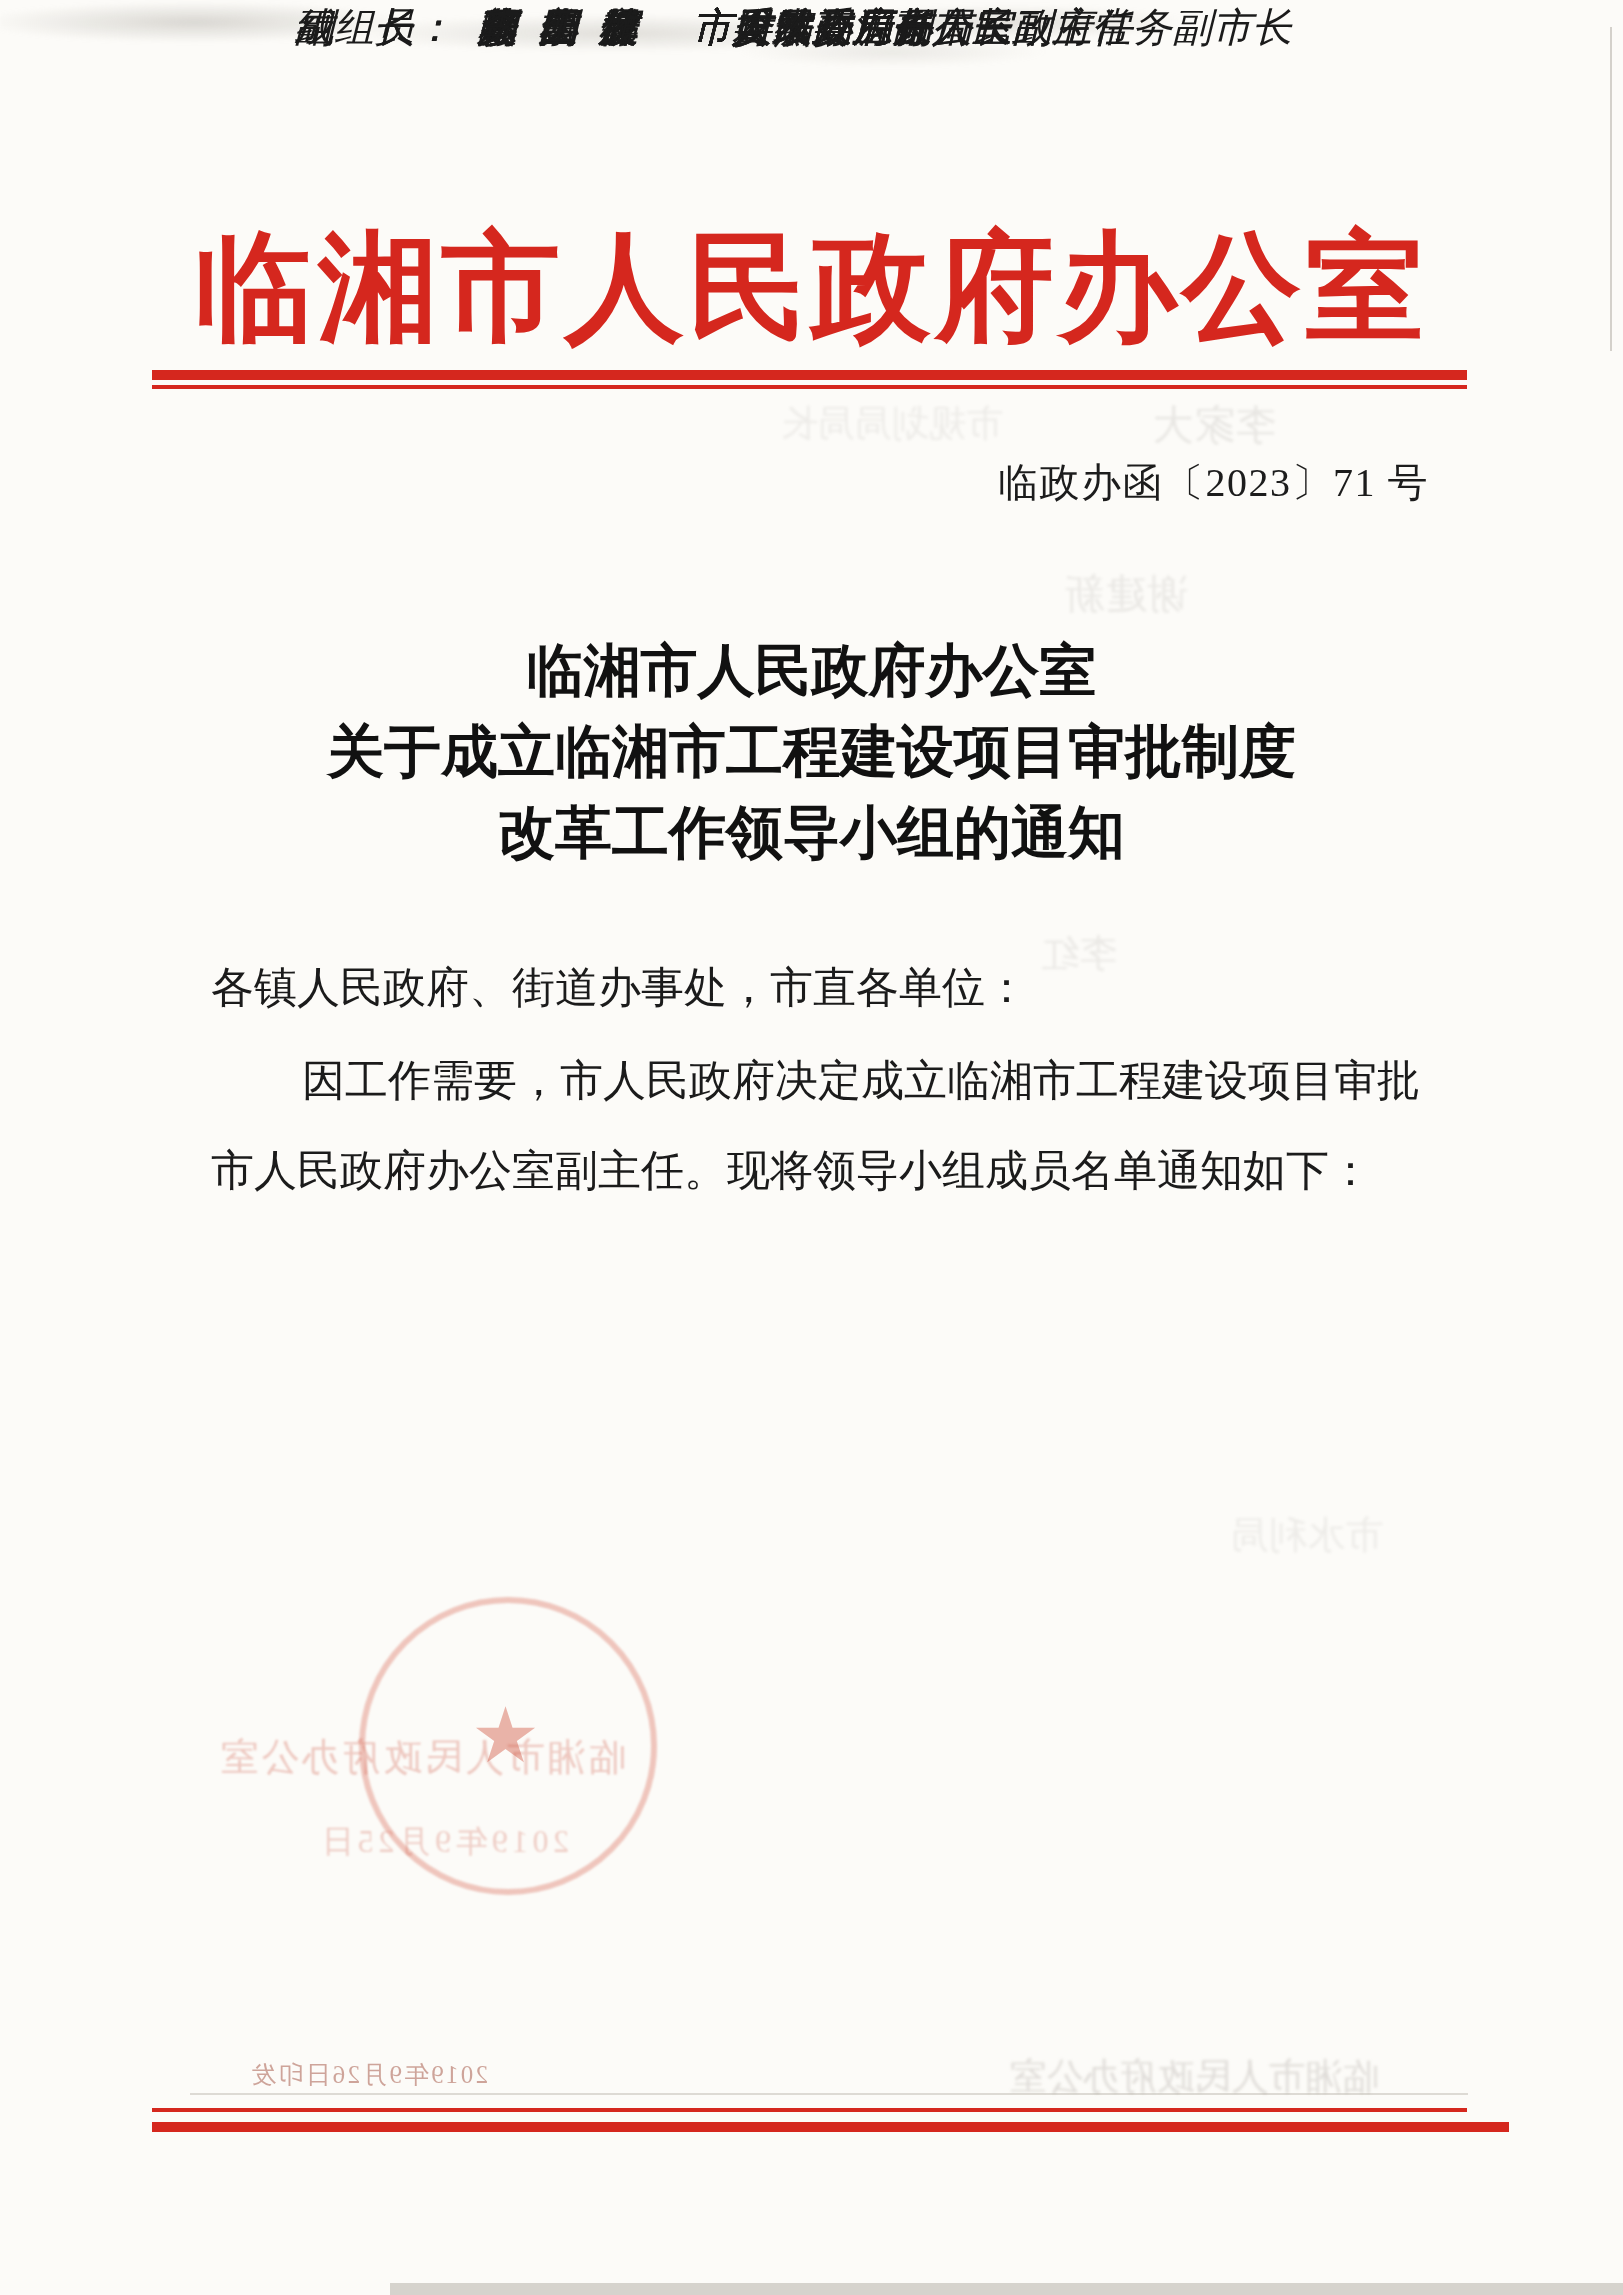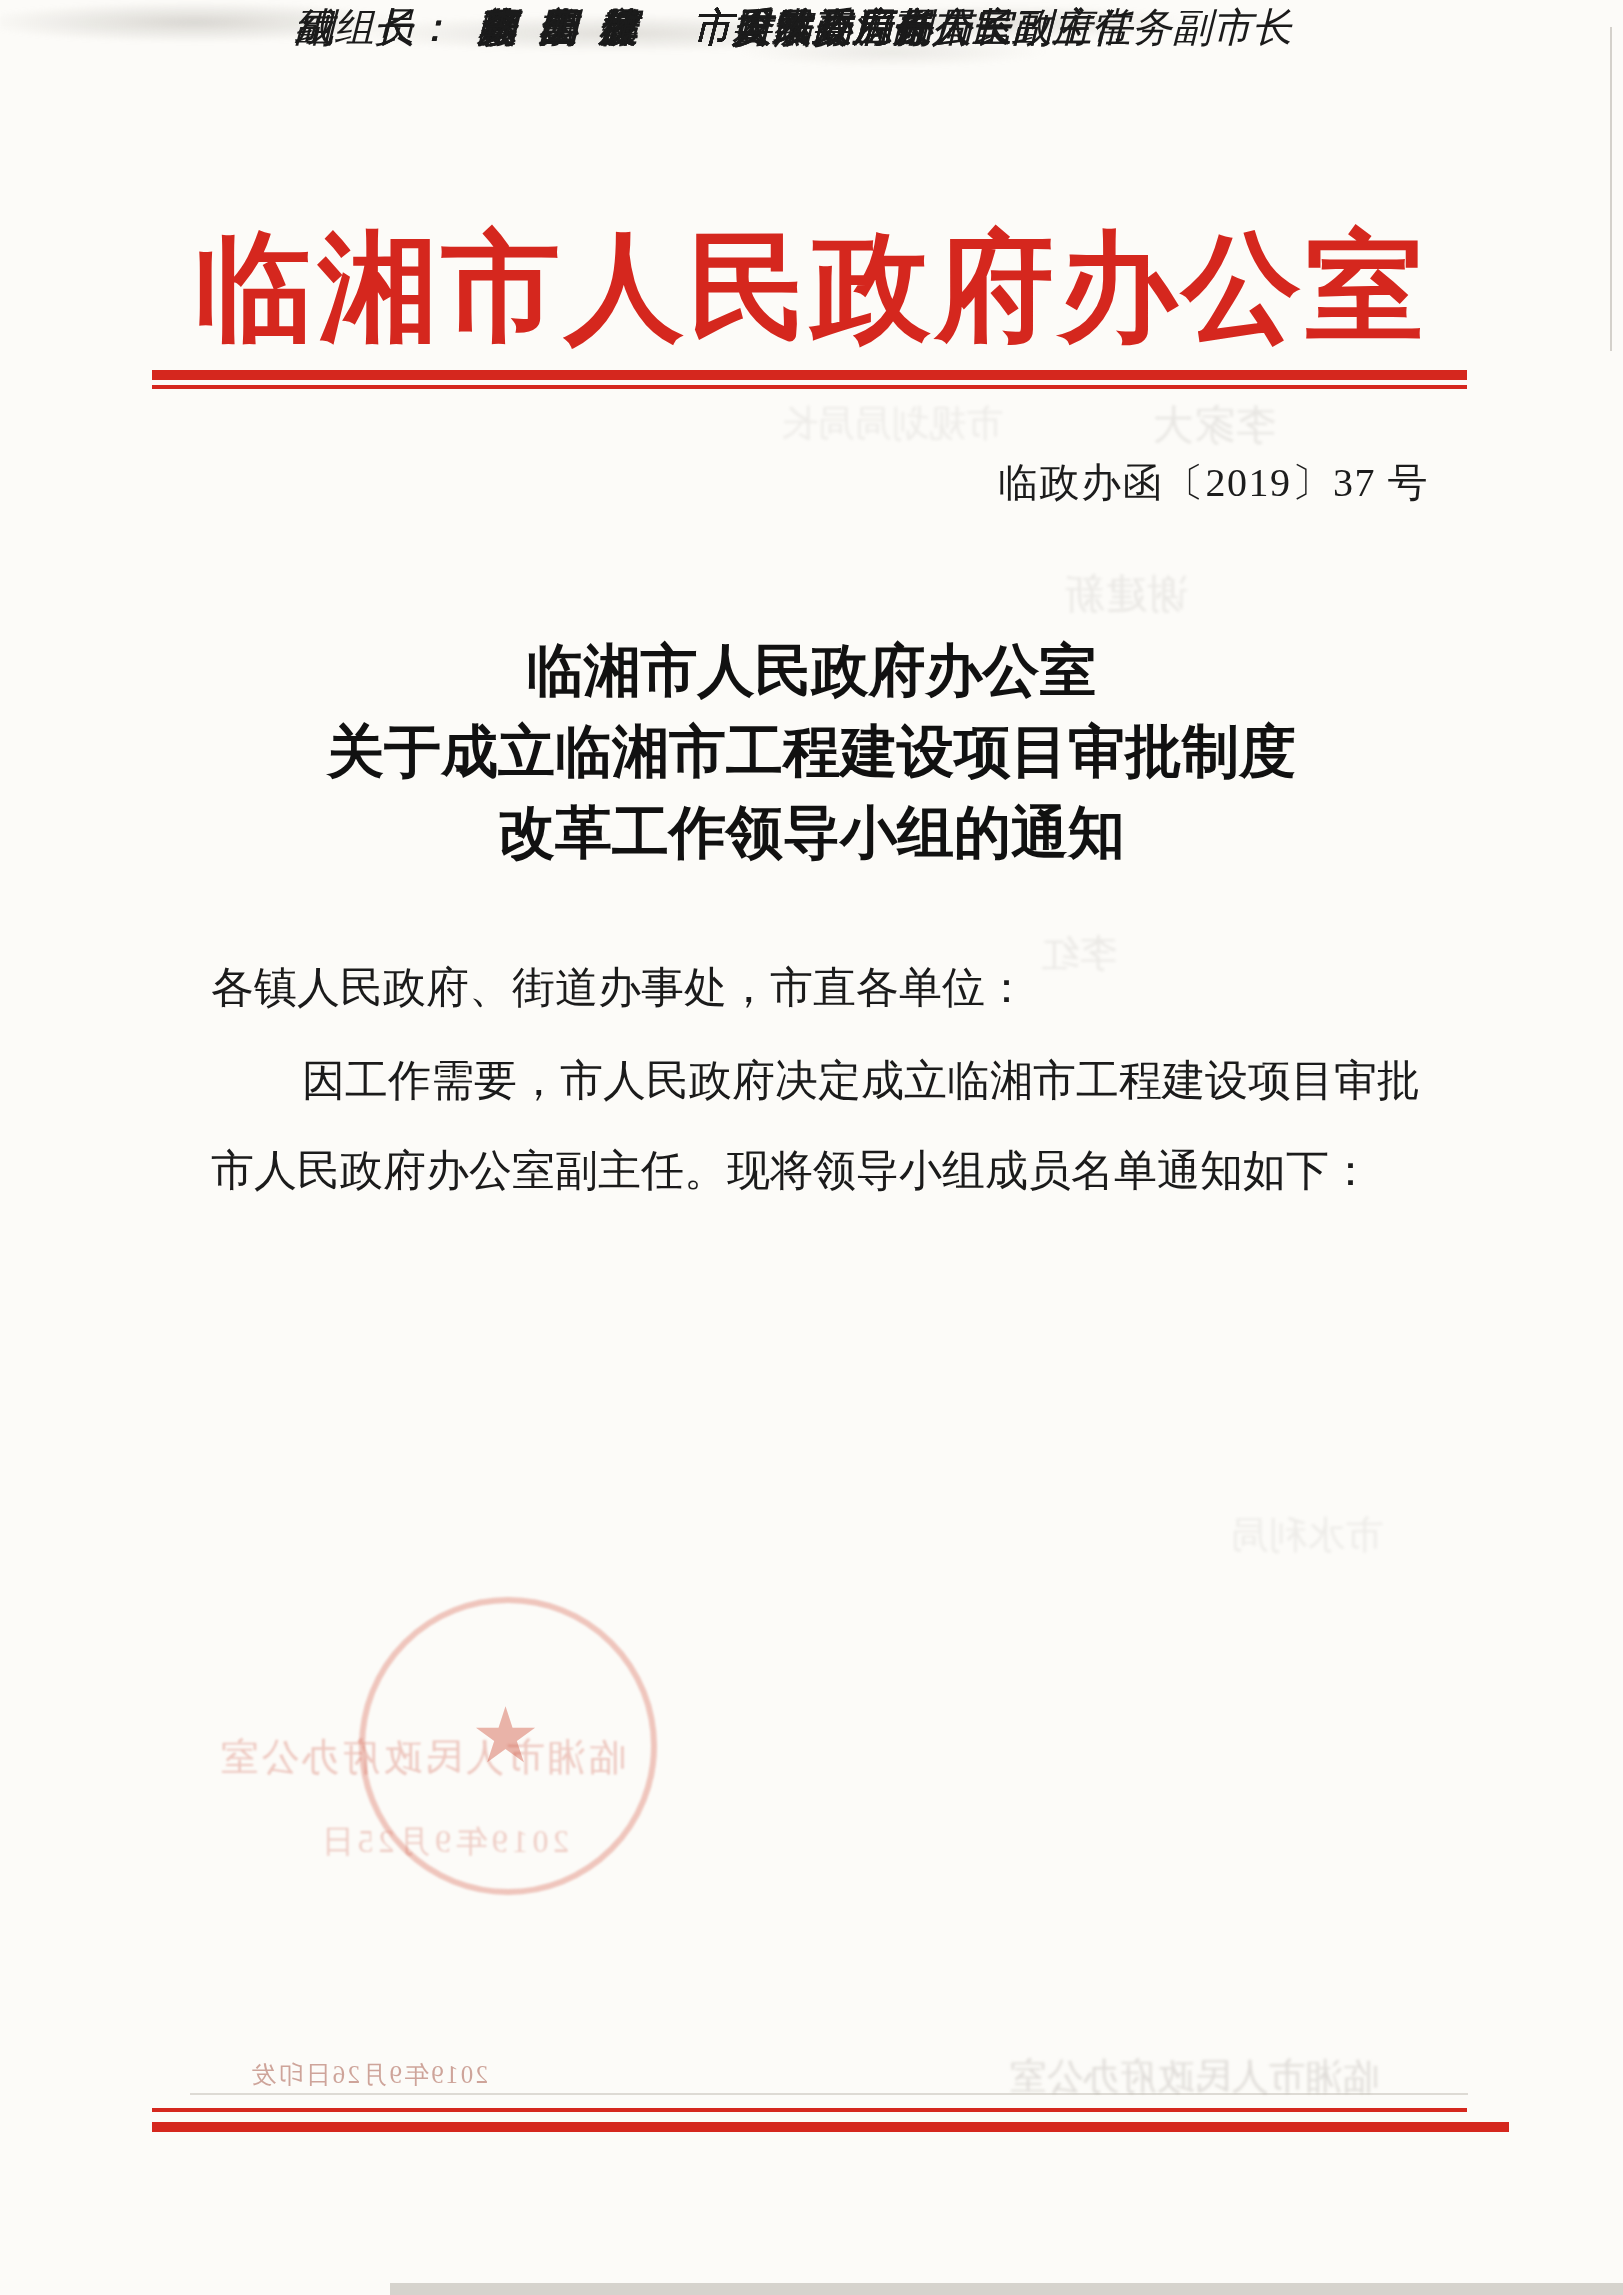--- a/index.html
+++ b/index.html
@@ -122,21 +122,21 @@
 <div class="page">
 
   <div class="noise-top"></div>
   <div class="edge-right"></div>
   <div class="edge-bottom"></div>
 
   <div class="masthead">临湘市人民政府办公室</div>
   <div class="rule rule-top-thick"></div>
   <div class="rule rule-top-thin"></div>
 
-  <div class="doc-number">临政办函〔2019〕37 号</div>
+  <div class="doc-number">临政办函〔2023〕71 号</div>
 
   <div class="doc-title">
     <div>临湘市人民政府办公室</div>
     <div>关于成立临湘市工程建设项目审批制度</div>
     <div>改革工作领导小组的通知</div>
   </div>
 
   <div class="bodyline para-1">因工作需要，市人民政府决定成立临湘市工程建设项目审批</div>
   <div class="bodyline salutation">各镇人民政府、街道办事处，市直各单位：</div>
   <div class="bodyline para-2">市人民政府办公室副主任。现将领导小组成员名单通知如下：</div>

